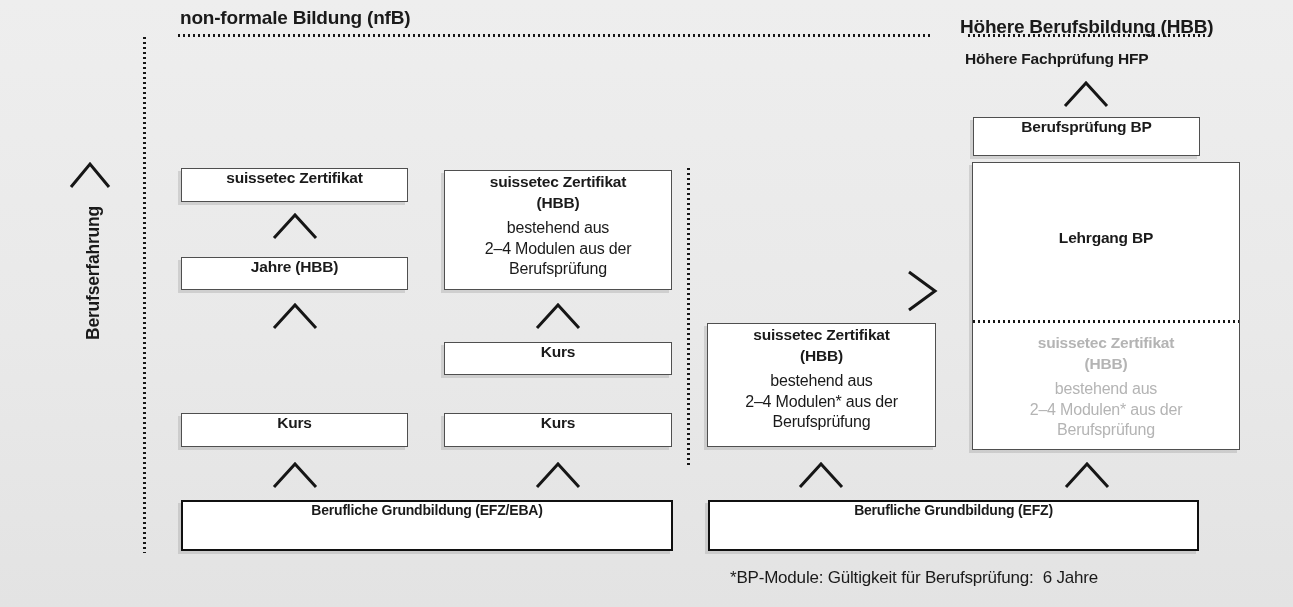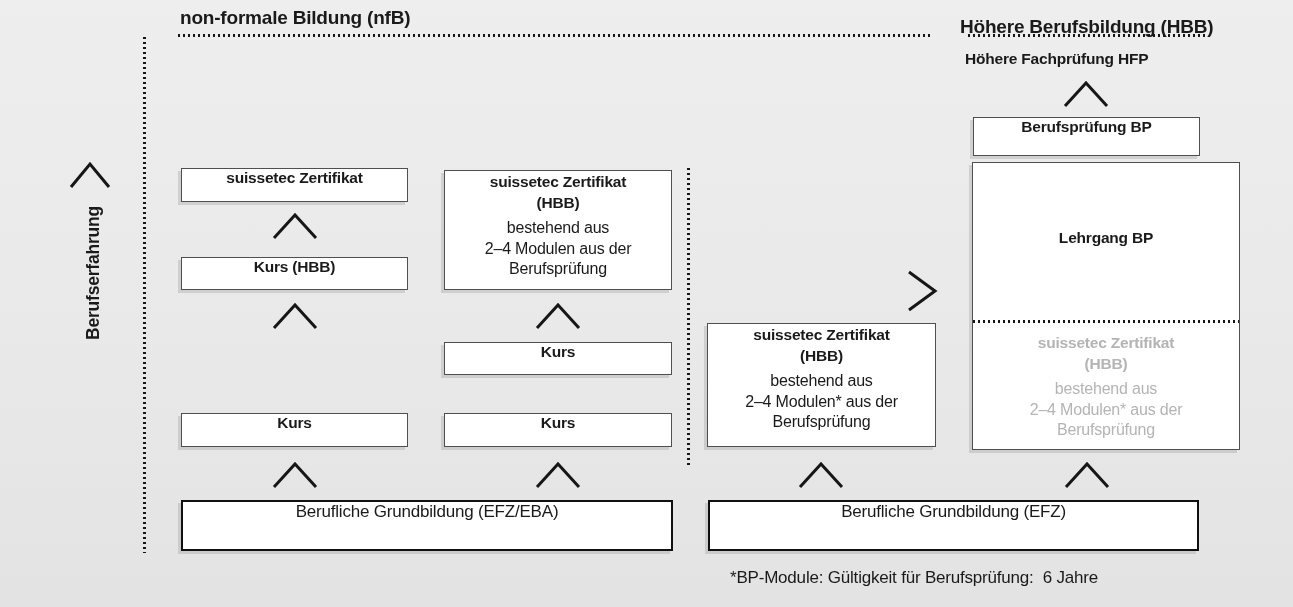--- a/index.html
+++ b/index.html
@@ -31,21 +31,21 @@
   .box{
     position:absolute;background:#ffffff;
     border:1px solid #4f4f4f;
     box-shadow:-3px 3px 0 rgba(90,90,90,0.18);
     display:flex;align-items:flex-start;justify-content:center;
     text-align:center;box-sizing:border-box;
   }
   .box.label{font-weight:bold;font-size:15.5px;}
   .box.heavy{
     border:2px solid #101010;
-    font-weight:normal;font-size:17px;
+    font-weight:bold;font-size:14px;
   }
   .cert-stack{
     display:flex;flex-direction:column;align-items:center;justify-content:center;
     width:100%;
   }
   .cert-title{font-weight:bold;font-size:15.5px;line-height:21px;}
   .cert-body{font-size:16px;line-height:20.5px;margin-top:5px;}
   .grey{color:#b4b4b4;}
   .chev{position:absolute;}
   .chev svg{display:block;}
@@ -96,21 +96,21 @@
 
   <div class="box label" style="left:181px;top:168px;width:227px;height:34px;">
     <span>suissetec Zertifikat</span>
   </div>
   <div class="chev" style="left:271px;top:211px;">
     <svg width="48" height="30" viewBox="0 0 48 30">
       <polyline points="3,27 24,4 45,27" fill="none" stroke="#161616" stroke-width="3"></polyline>
     </svg>
   </div>
   <div class="box label" style="left:181px;top:257px;width:227px;height:33px;">
-    <span>Kurs (HBB)</span>
+    <span>Jahre (HBB)</span>
   </div>
   <div class="chev" style="left:271px;top:301px;">
     <svg width="48" height="30" viewBox="0 0 48 30">
       <polyline points="3,27 24,4 45,27" fill="none" stroke="#161616" stroke-width="3"></polyline>
     </svg>
   </div>
   <div class="box label" style="left:181px;top:413px;width:227px;height:34px;">
     <span>Kurs</span>
   </div>
 

